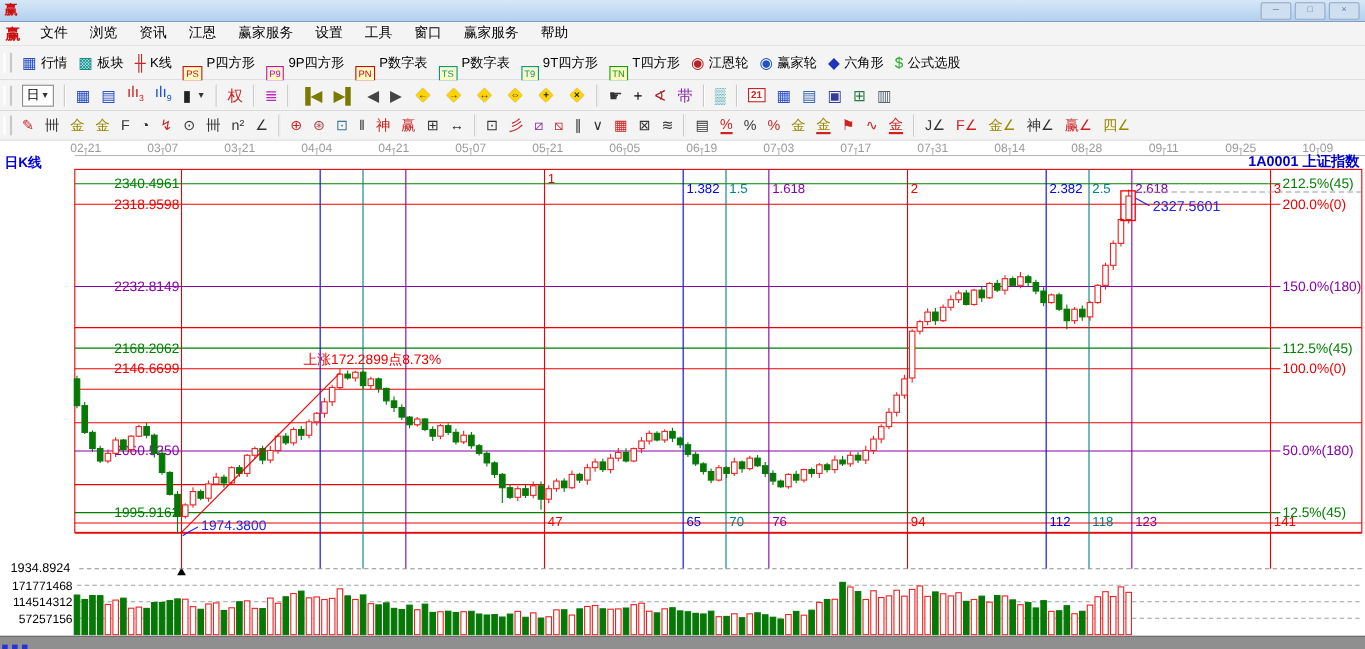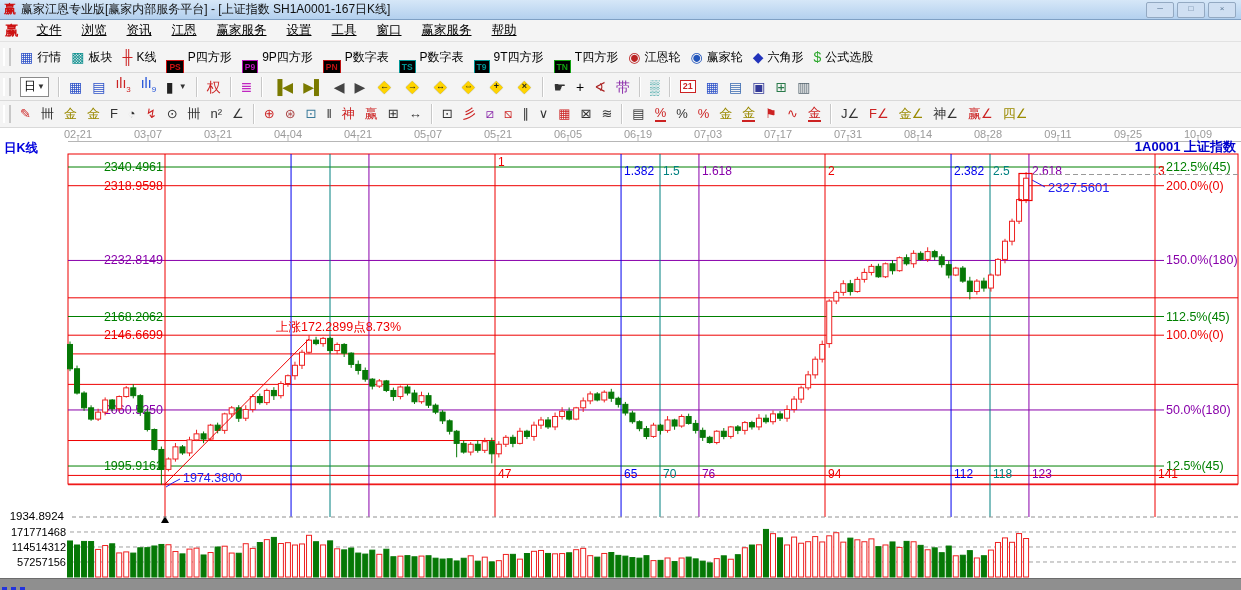--- a/index.html
+++ b/index.html
@@ -11,35 +11,35 @@
     background:linear-gradient(#d6e7f8,#b3d0ee);border-bottom:1px solid #7fa0c4;
     display:flex;align-items:center;font-size:12px;color:#111;}
   #titlebar .logo{color:#cc1111;font-weight:bold;font-size:12px;margin:0 5px 0 4px;}
   #winbtns{position:absolute;right:5px;top:2px;display:flex;gap:3px;}
   .winbtn{width:26px;height:14px;background:#cfdff2;border:1px solid #93a9c2;border-radius:2px;
     font-size:8px;line-height:12px;text-align:center;color:#5a7693;}
   
   #menubar{position:absolute;left:0;top:20px;width:1241px;height:21px;background:#f4f4f4;
     display:flex;align-items:center;font-size:12.5px;border-bottom:1px solid #e2e2e2;}
   #menubar .logo{color:#cc1111;font-weight:bold;font-size:13.5px;margin:0 8px 0 5px;}
-  .menu-item{padding:2px 10px;color:#000;text-decoration:underline;}
+  .menu-item{padding:2px 10px;color:#000;}
   
   .toolbar{position:absolute;left:0;width:1241px;background:#f4f4f4;display:flex;
     align-items:center;border-bottom:1px solid #d9d9d9;}
   #toolbar-main{top:42px;height:30px;font-size:12px;}
   #toolbar-nav{top:73px;height:27px;}
   #toolbar-draw{top:101px;height:26px;}
   .grip{width:4px;height:18px;margin:0 4px 0 3px;border-left:2px solid #ffffff;
     border-right:2px solid #c8c8c8;}
   .tsep{width:1px;height:20px;background:#c8c8c8;border-right:1px solid #ffffff;margin:0 4px;}
   .tbtn{display:flex;align-items:center;gap:4px;padding:2px 5px;height:22px;box-sizing:border-box;}
   .tbtn .glyph{font-size:14px;line-height:14px;}
   .tbtn .lbl{color:#000;white-space:nowrap;}
-  .badge{display:inline-block;border:1px solid currentColor;background:#000000;
-    font-size:8.5px;font-weight:bold;line-height:10px;padding:1px 2px;margin-top:20px;}
+  .badge{display:inline-block;border:1px solid currentColor;background:#fef9c3;
+    font-size:8.5px;font-weight:normal;line-height:10px;padding:1px 2px;margin-top:20px;}
   .boxed{display:inline-block;border:1px solid currentColor;background:#fff;
     font-size:9px;font-weight:bold;line-height:11px;padding:0 2px;}
   .subnum{font-size:8px;vertical-align:sub;}
   .ddarrow{font-size:8px;color:#333;margin-left:1px;}
   .period-box{display:flex;align-items:center;background:#fff;border:1px solid #8a8a8a;
     height:18px;padding:0 3px;font-size:12px;}
   .ydia{position:relative;width:18px;height:18px;display:inline-block;}
   .ydia .d{position:absolute;left:0;top:-2px;width:18px;text-align:center;
     color:#ffd400;font-size:17px;text-shadow:0 0 1px #886;}
   .ydia .a{position:absolute;left:0;top:3px;width:18px;text-align:center;
@@ -53,21 +53,20 @@
     border-top:1px solid #6c6c6c;}
   #statusbar i{display:inline-block;width:5px;height:6px;background:#2233dd;margin:3px 2px 0 2px;}
 </style>
 </head>
 <body>
 
 <div id="app">
 
   <div id="titlebar">
     <span class="logo">赢</span>
-    <span>赢家江恩专业版[赢家内部服务平台] - [上证指数  SH1A0001-167日K线]</span>
     <span id="winbtns">
       <span class="winbtn">─</span>
       <span class="winbtn">□</span>
       <span class="winbtn">×</span>
     </span>
   </div>
 
   <div id="menubar">
     <span class="logo">赢</span>
   <span class="menu-item">文件</span>

